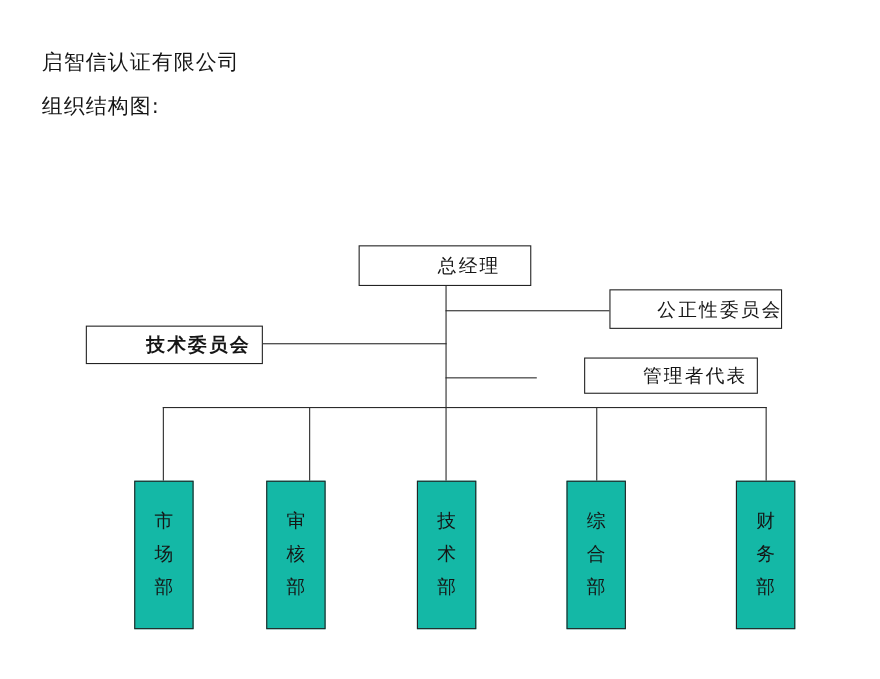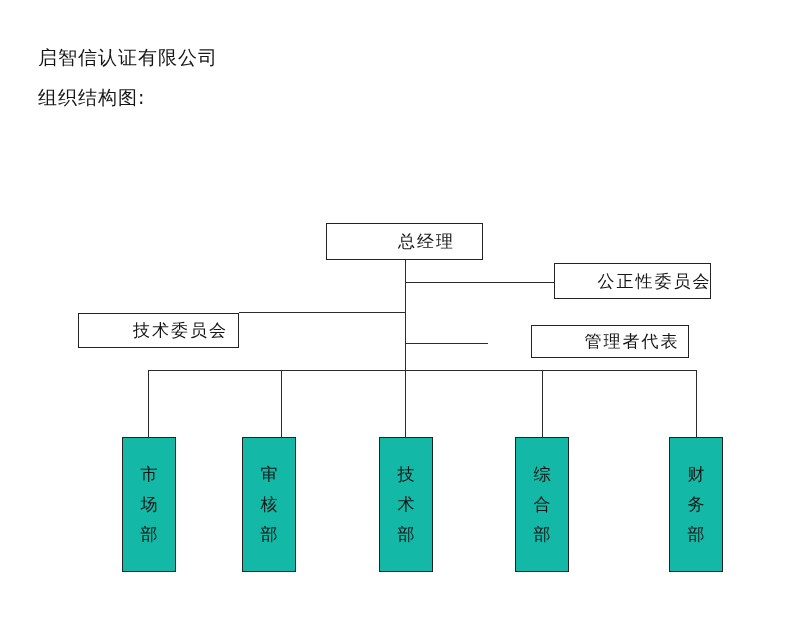--- a/index.html
+++ b/index.html
@@ -111,21 +111,21 @@
   <div class="line-v" style="left:696px; top:370px; height:67px;"></div>
 
   <div class="node" style="left:326px; top:223px; width:157px; height:37px;">
     <span>总经理</span>
   </div>
 
   <div class="node" style="left:554px; top:263px; width:157px; height:36px;">
     <span>公正性委员会</span>
   </div>
 
-  <div class="node" style="left:78px; top:313px; width:161px; height:35px;">
+  <div class="node" style="left:78px; top:296px; width:161px; height:35px;font-weight:bold;">
     <span>技术委员会</span>
   </div>
 
   <div class="node" style="left:487px; top:325px; width:158px; height:33px;margin-left:44px;">
     <span>管理者代表</span>
   </div>
 
   <div class="node-dept" style="left:122px; top:437px; width:54px; height:135px;">
     <span class="vtext">市场部</span>
   </div>

